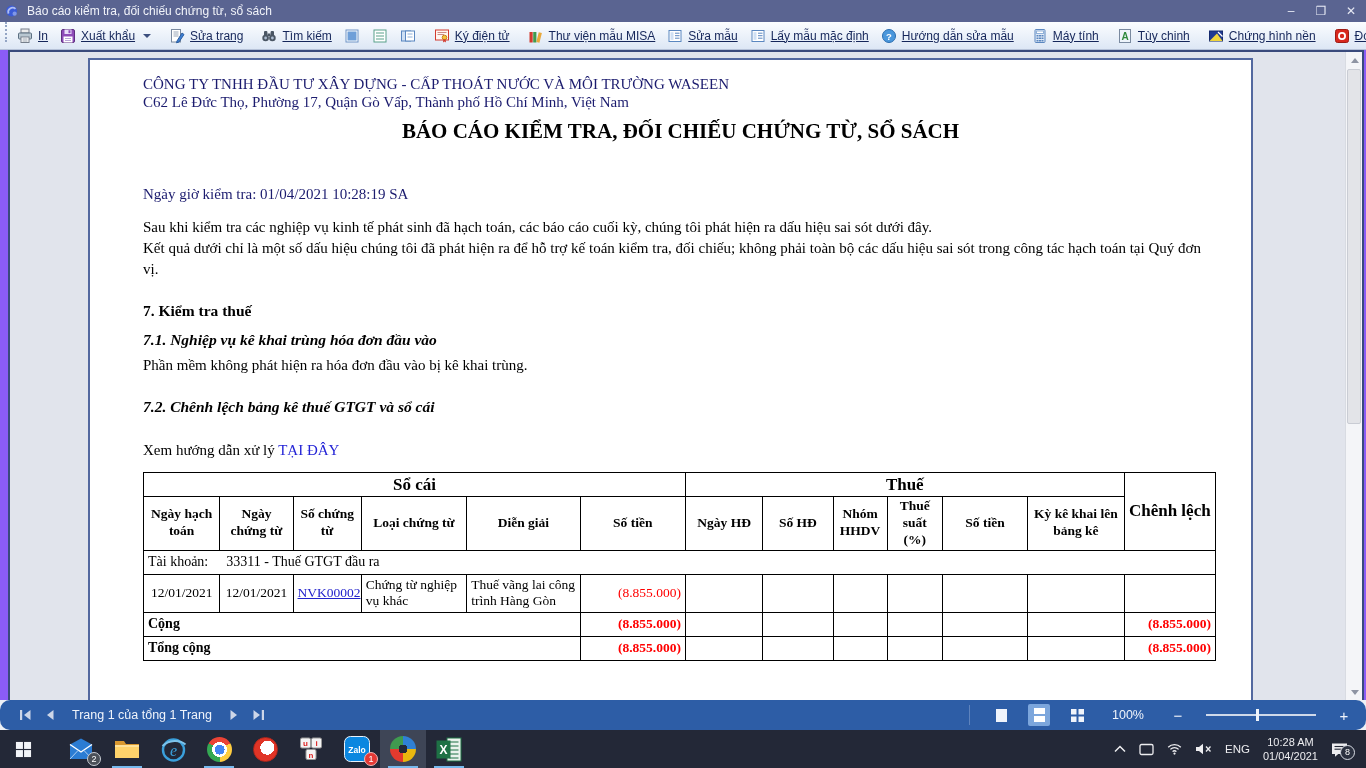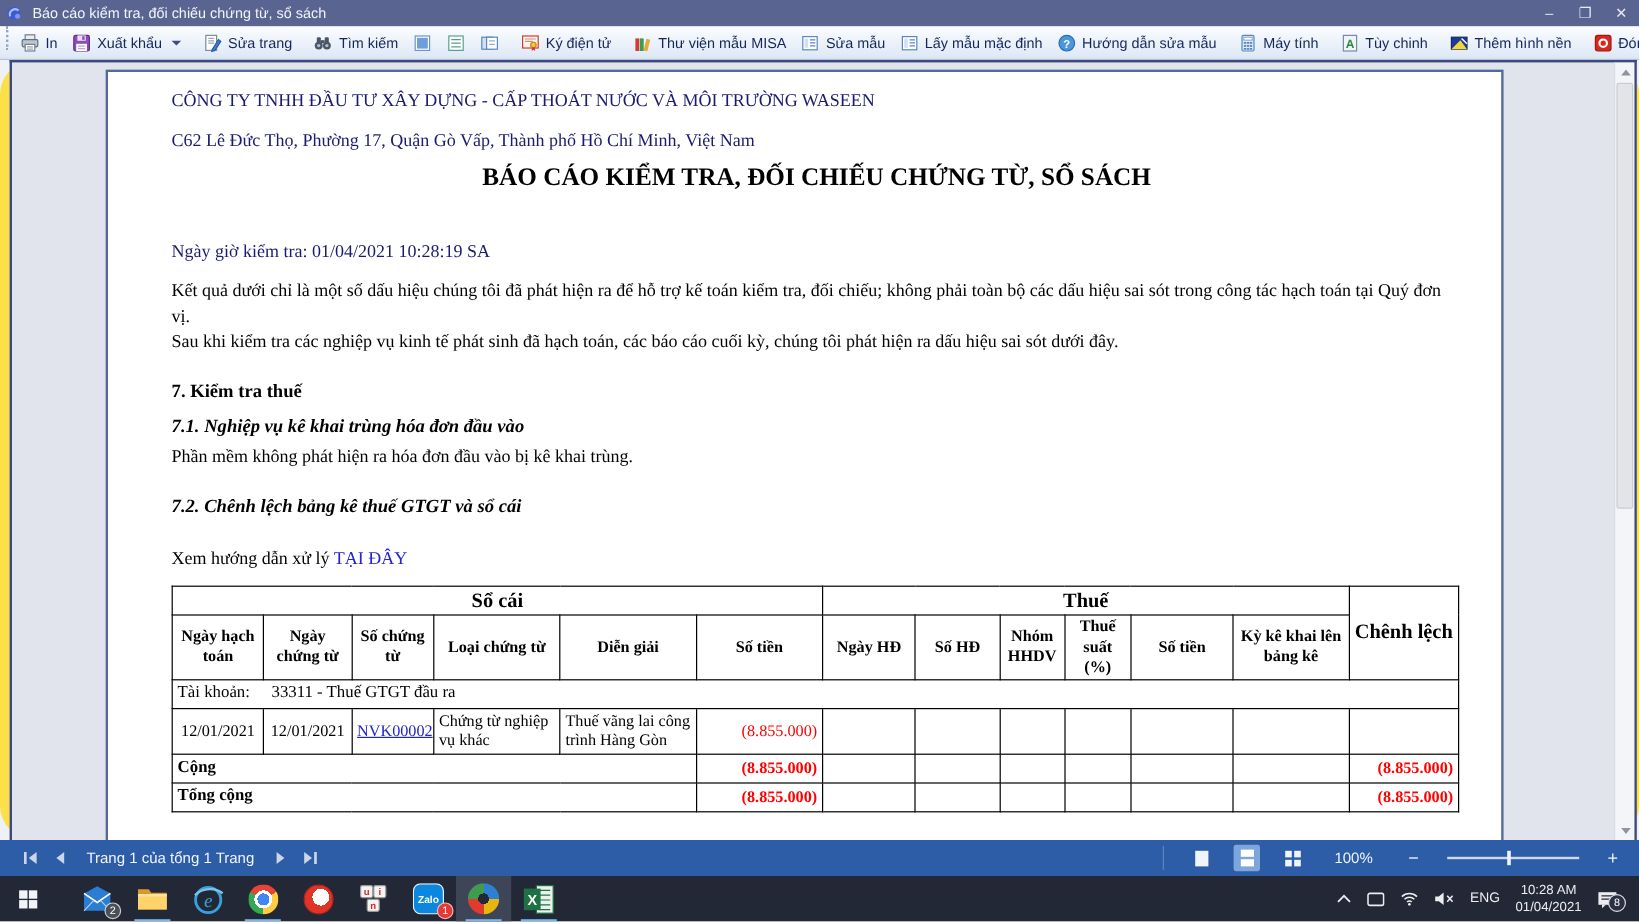--- a/index.html
+++ b/index.html
@@ -7,34 +7,34 @@
   body { font-family:"Liberation Sans", sans-serif; }
   .screen { width:1366px; height:768px; display:flex; flex-direction:column; background:#eef1f6; }
 
   
   .titlebar { flex:0 0 22px; background:#5a6491; display:flex; align-items:center; padding-left:5px; gap:8px; }
   .titlebar .title { color:#f2f4fa; font-size:12px; }
   .win-controls { margin-left:auto; display:flex; height:22px; }
   .win-btn { width:30px; display:flex; align-items:center; justify-content:center; color:#e6e9f4; font-size:12px; }
 
   
-  .toolbar { flex:0 0 28px; background:linear-gradient(#fbfdff,#dde7f5); border-bottom:1px solid #b6c2d8; display:flex; padding:0 4px; font-size:12px; color:#15265a; }
+  .toolbar { flex:0 0 28px; background:linear-gradient(#fbfdff,#dde7f5); border-bottom:1px solid #b6c2d8; display:flex; padding:0 4px; font-size:12px; color:#15265a;text-decoration:underline; }
   .grip { width:5px; height:20px; border-left:2px dotted #93a5c4; margin:0 4px 0 1px; }
   .tb-item { display:flex; align-items:center; gap:5px; padding:3px 6px; border-radius:2px; white-space:nowrap; cursor:default; }
   .tb-sep { width:1px; height:18px; background:#b3bfd4; margin:0 3px; }
   .tbi { width:16px; height:16px; flex:0 0 16px; }
   .dd-arrow { width:0; height:0; border-left:4px solid transparent; border-right:4px solid transparent; border-top:4px solid #3c4f7e; margin-left:3px; }
 
   
-  .viewer-wrap { flex:1 1 auto; background:#fde047; padding:0 2px 0 8px; min-height:0;border-radius:29px; }
+  .viewer-wrap { flex:1 1 auto; background:#8b5cf6; padding:0 2px 0 8px; min-height:0; }
   .viewer { width:100%; height:100%; border:2px solid #3a4a7c; border-bottom:none; background:#e1e4ec; position:relative; overflow:hidden; }
   .page { position:absolute; left:78px; top:6px; width:1165px; height:680px; background:#fff; border:2px solid #53689f; padding:16px 33px 0 53px; font-family:"Liberation Serif", serif; color:#000; }
 
   .doc-company { font-size:15px; color:#1b1b6e; }
-  .doc-address { font-size:15px; color:#1b1b6e; margin-top:17px; }
+  .doc-address { font-size:15px; color:#1b1b6e; margin-top:1px; }
   .doc-title   { font-size:21px; font-weight:bold; text-align:center; margin-top:8px; color:#000; }
   .doc-meta    { margin-top:40px; }
   .doc-line    { font-size:15px; color:#1b1b6e; line-height:1.45; }
   .doc-para    { margin-top:11px; font-size:15px; line-height:1.42; color:#000; }
   .sec-h   { margin-top:21px; font-size:15.5px; font-weight:bold; }
   .sec-sub { margin-top:11px; font-size:15.5px; font-weight:bold; font-style:italic; }
   .sec-body{ margin-top:8px; font-size:15px; }
   .guide   { margin-top:26px; font-size:15px; }
   .guide .lnk { color:#2424d6; cursor:pointer; }
 
@@ -56,21 +56,21 @@
 
   
   .vscroll { position:absolute; right:0; top:0; bottom:0; width:17px; background:#f4f5f8; border-left:1px solid #d8dbe2; }
   .vs-arrow { position:absolute; left:0; width:17px; height:16px; display:flex; align-items:center; justify-content:center; }
   .vs-up { top:0; } .vs-down { bottom:0; }
   .tri-up   { width:0; height:0; border-left:4px solid transparent; border-right:4px solid transparent; border-bottom:5px solid #8e94a3; }
   .tri-down { width:0; height:0; border-left:4px solid transparent; border-right:4px solid transparent; border-top:5px solid #8e94a3; }
   .vs-thumb { position:absolute; left:1px; top:17px; width:14px; height:355px; background:#e3e4e8; border:1px solid #c9ccd4; border-radius:2px; }
 
   
-  .statusbar { flex:0 0 30px; background:#2d5da6; display:flex; align-items:center; color:#fff; font-size:12.5px; padding:0 14px; }
+  .statusbar { flex:0 0 30px; background:#2d5da6; display:flex; align-items:center; color:#fff; font-size:12.5px; padding:0 14px;border-radius:10px; }
   .nav-btn { display:flex; align-items:center; justify-content:center; width:24px; height:24px; }
   .page-label { margin:0 10px; color:#f0f4fb; }
   .sb-right { margin-left:auto; display:flex; align-items:center; gap:16px; }
   .sb-sep { width:1px; height:20px; background:#5e83bd; margin-right:4px; }
   .view-btn { width:22px; height:22px; display:flex; align-items:center; justify-content:center; border-radius:2px; }
   .view-btn.active { background:#7ca6dc; }
   .zoom-label { margin:0 10px 0 8px; color:#f0f4fb; }
   .zoom-minus, .zoom-plus { font-size:15px; color:#f0f4fb; width:16px; text-align:center; }
   .zoom-track { position:relative; width:110px; height:2px; background:#cfd9ea; margin:0 4px; }
   .zoom-thumb { position:absolute; left:45%; top:-5px; width:3px; height:12px; background:#f0f4fb; }
@@ -280,21 +280,21 @@
     </div>
 
     <div class="tb-sep"></div>
 
     <div class="tb-item">
       <svg class="tbi" viewBox="0 0 16 16">
           <rect x="1.5" y="3" width="13" height="10" fill="#1f3a93" stroke="#152a6e"></rect>
           <path d="M1.5 13 L9 5.5 L14.5 13 Z" fill="#f0d53c"></path>
           <path d="M10 4 L14.5 8.5" stroke="#fff" stroke-width="1.2"></path>
         </svg>
-      <span>Thêm hình nền</span>
+      <span>Chứng hình nền</span>
     </div>
 
     <div class="tb-sep"></div>
 
     <div class="tb-item">
       <svg class="tbi" viewBox="0 0 16 16">
           <rect x="1.5" y="1.5" width="13" height="13" rx="2" fill="#d8281e" stroke="#9e1b14"></rect>
           <circle cx="8" cy="8" r="3.1" fill="none" stroke="#fff" stroke-width="1.8"></circle>
         </svg>
       <span>Đóng</span>
@@ -307,22 +307,22 @@
 
         <div class="doc-company">CÔNG TY TNHH ĐẦU TƯ XÂY DỰNG - CẤP THOÁT NƯỚC VÀ MÔI TRƯỜNG WASEEN</div>
         <div class="doc-address">C62 Lê Đức Thọ, Phường 17, Quận Gò Vấp, Thành phố Hồ Chí Minh, Việt Nam</div>
         <div class="doc-title">BÁO CÁO KIỂM TRA, ĐỐI CHIẾU CHỨNG TỪ, SỔ SÁCH</div>
 
         <div class="doc-meta">
           <div class="doc-line">Ngày giờ kiểm tra: 01/04/2021 10:28:19 SA</div>
         </div>
 
         <div class="doc-para">
+          <div>Sau khi kiểm tra các nghiệp vụ kinh tế phát sinh đã hạch toán, các báo cáo cuối kỳ, chúng tôi phát hiện ra dấu hiệu sai sót dưới đây.</div>
           <div>Kết quả dưới chỉ là một số dấu hiệu chúng tôi đã phát hiện ra để hỗ trợ kế toán kiểm tra, đối chiếu; không phải toàn bộ các dấu hiệu sai sót trong công tác hạch toán tại Quý đơn vị.</div>
-          <div>Sau khi kiểm tra các nghiệp vụ kinh tế phát sinh đã hạch toán, các báo cáo cuối kỳ, chúng tôi phát hiện ra dấu hiệu sai sót dưới đây.</div>
         </div>
 
         <div class="sec-h">7. Kiểm tra thuế</div>
         <div class="sec-sub">7.1. Nghiệp vụ kê khai trùng hóa đơn đầu vào</div>
         <div class="sec-body">Phần mềm không phát hiện ra hóa đơn đầu vào bị kê khai trùng.</div>
         <div class="sec-sub" style="margin-top:24px;">7.2. Chênh lệch bảng kê thuế GTGT và sổ cái</div>
 
         <div class="guide">
           <span>Xem hướng dẫn xử lý </span><span class="lnk">TẠI ĐÂY</span>
         </div>

